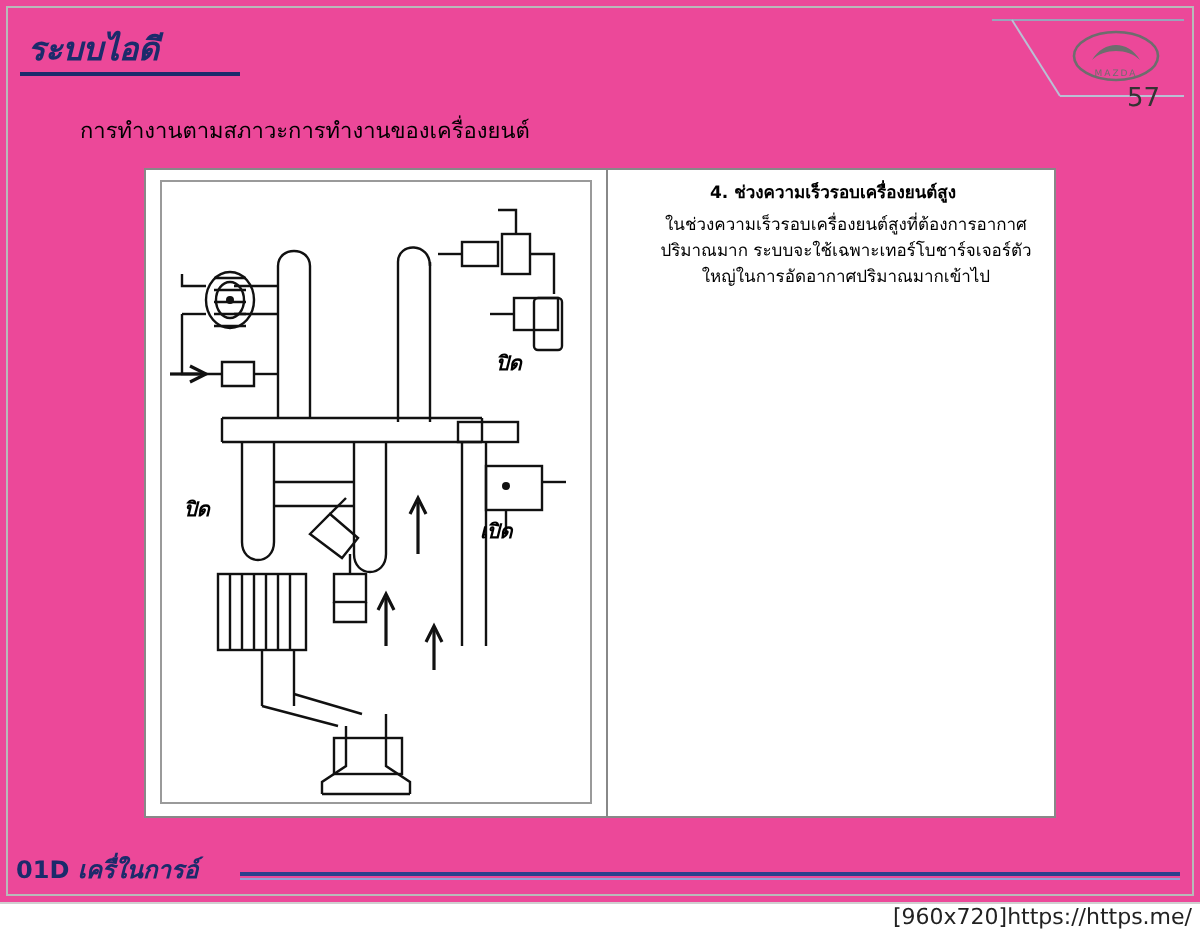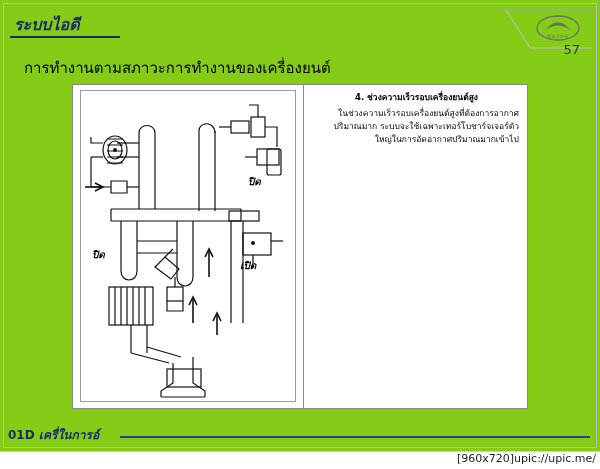--- a/index.html
+++ b/index.html
@@ -12,21 +12,21 @@
     height: 469px;
     font-family: "DejaVu Sans", sans-serif;
     position: relative;
     overflow: hidden;
   }
   .slide {
     position: absolute;
     left: 0; top: 0;
     width: 600px;
     height: 451px;
-    background: #84cc16;
+    background: #ec4899;
     box-sizing: border-box;
   }
   .slide-border {
     position: absolute;
     left: 3px; top: 3px;
     width: 594px; height: 445px;
     border: 1px solid #b9b9b9;
     box-sizing: border-box;
   }
 
@@ -49,22 +49,22 @@
     background: #1b2b6b;
   }
   .subtitle1 {
     position: absolute;
     left: 72px; top: 40px;
     font-size: 11px;
     color: #000000;
   }
   .subtitle2 {
     position: absolute;
-    left: 24px; top: 56px;
-    font-size: 15px;
+    left: 40px; top: 56px;
+    font-size: 11px;
     color: #000000;
   }
 
   
   .logo-wrap {
     position: absolute;
     right: 8px; top: 8px;
     width: 96px; height: 44px;
   }
   .logo-wrap svg { display: block; }
@@ -112,21 +112,21 @@
     line-height: 1.35;
     margin-left: 44px;
   }
   .note-body {
     position: absolute;
     left: 327px; top: 107px;
     width: 192px;
     font-size: 8.5px;
     color: #000000;
     line-height: 1.5;
-    text-align: right;
+    text-align: center;
   }
 
   
   .dlabel {
     position: absolute;
     font-size: 10px;
     font-weight: bold;
     color: #000000;
     white-space: nowrap;
     font-style: italic;
@@ -304,14 +304,14 @@
   <div class="footer-text">
     <span>01D</span>
     <span class="ital">เครื่ในการอ์</span>
   </div>
   <div class="footer-rule"></div>
   <div class="footer-rule2"></div>
 </div>
 
 <div class="bottom-strip"></div>
 <div class="bottom-right">
-  <span>[960x720]</span><span>upic://upic.me/</span>
+  <span>[960x720]</span><span>https://https.me/</span>
 </div>
 
 </body></html>

